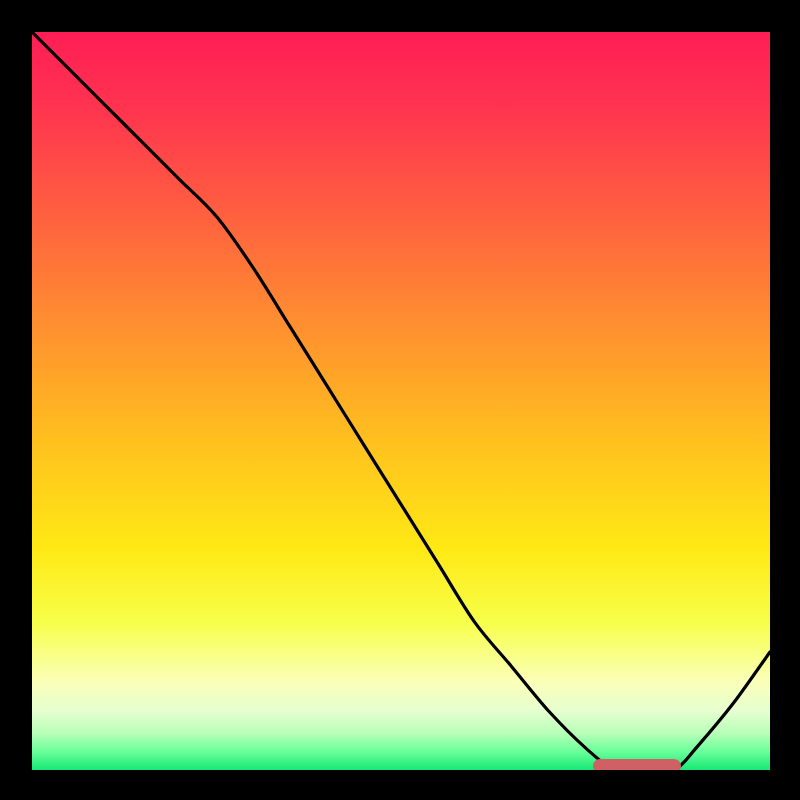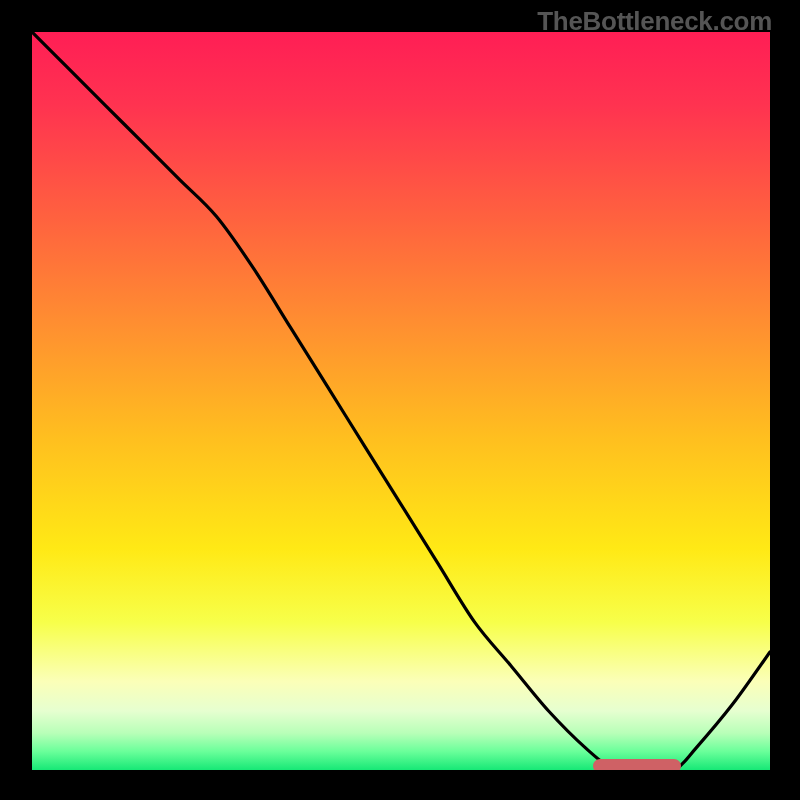--- a/index.html
+++ b/index.html
@@ -51,21 +51,20 @@
     height: 14px;
     border-radius: 7px;
     background: #cf6165;
   }
 </style>
 </head>
 <body>
 
 <div class="canvas">
 
-  <div class="watermark">TheBottleneck.com</div>
 
   <div class="plot-area">
 
     <svg class="gradient-fill" viewBox="0 0 738 738" preserveAspectRatio="none">
       <defs>
         <linearGradient id="bgGrad" x1="0" y1="0" x2="0" y2="1">
             <stop offset="0%" stop-color="#ff1e55"></stop>
             <stop offset="10%" stop-color="#ff3350"></stop>
             <stop offset="25%" stop-color="#ff613f"></stop>
             <stop offset="40%" stop-color="#ff9030"></stop>

